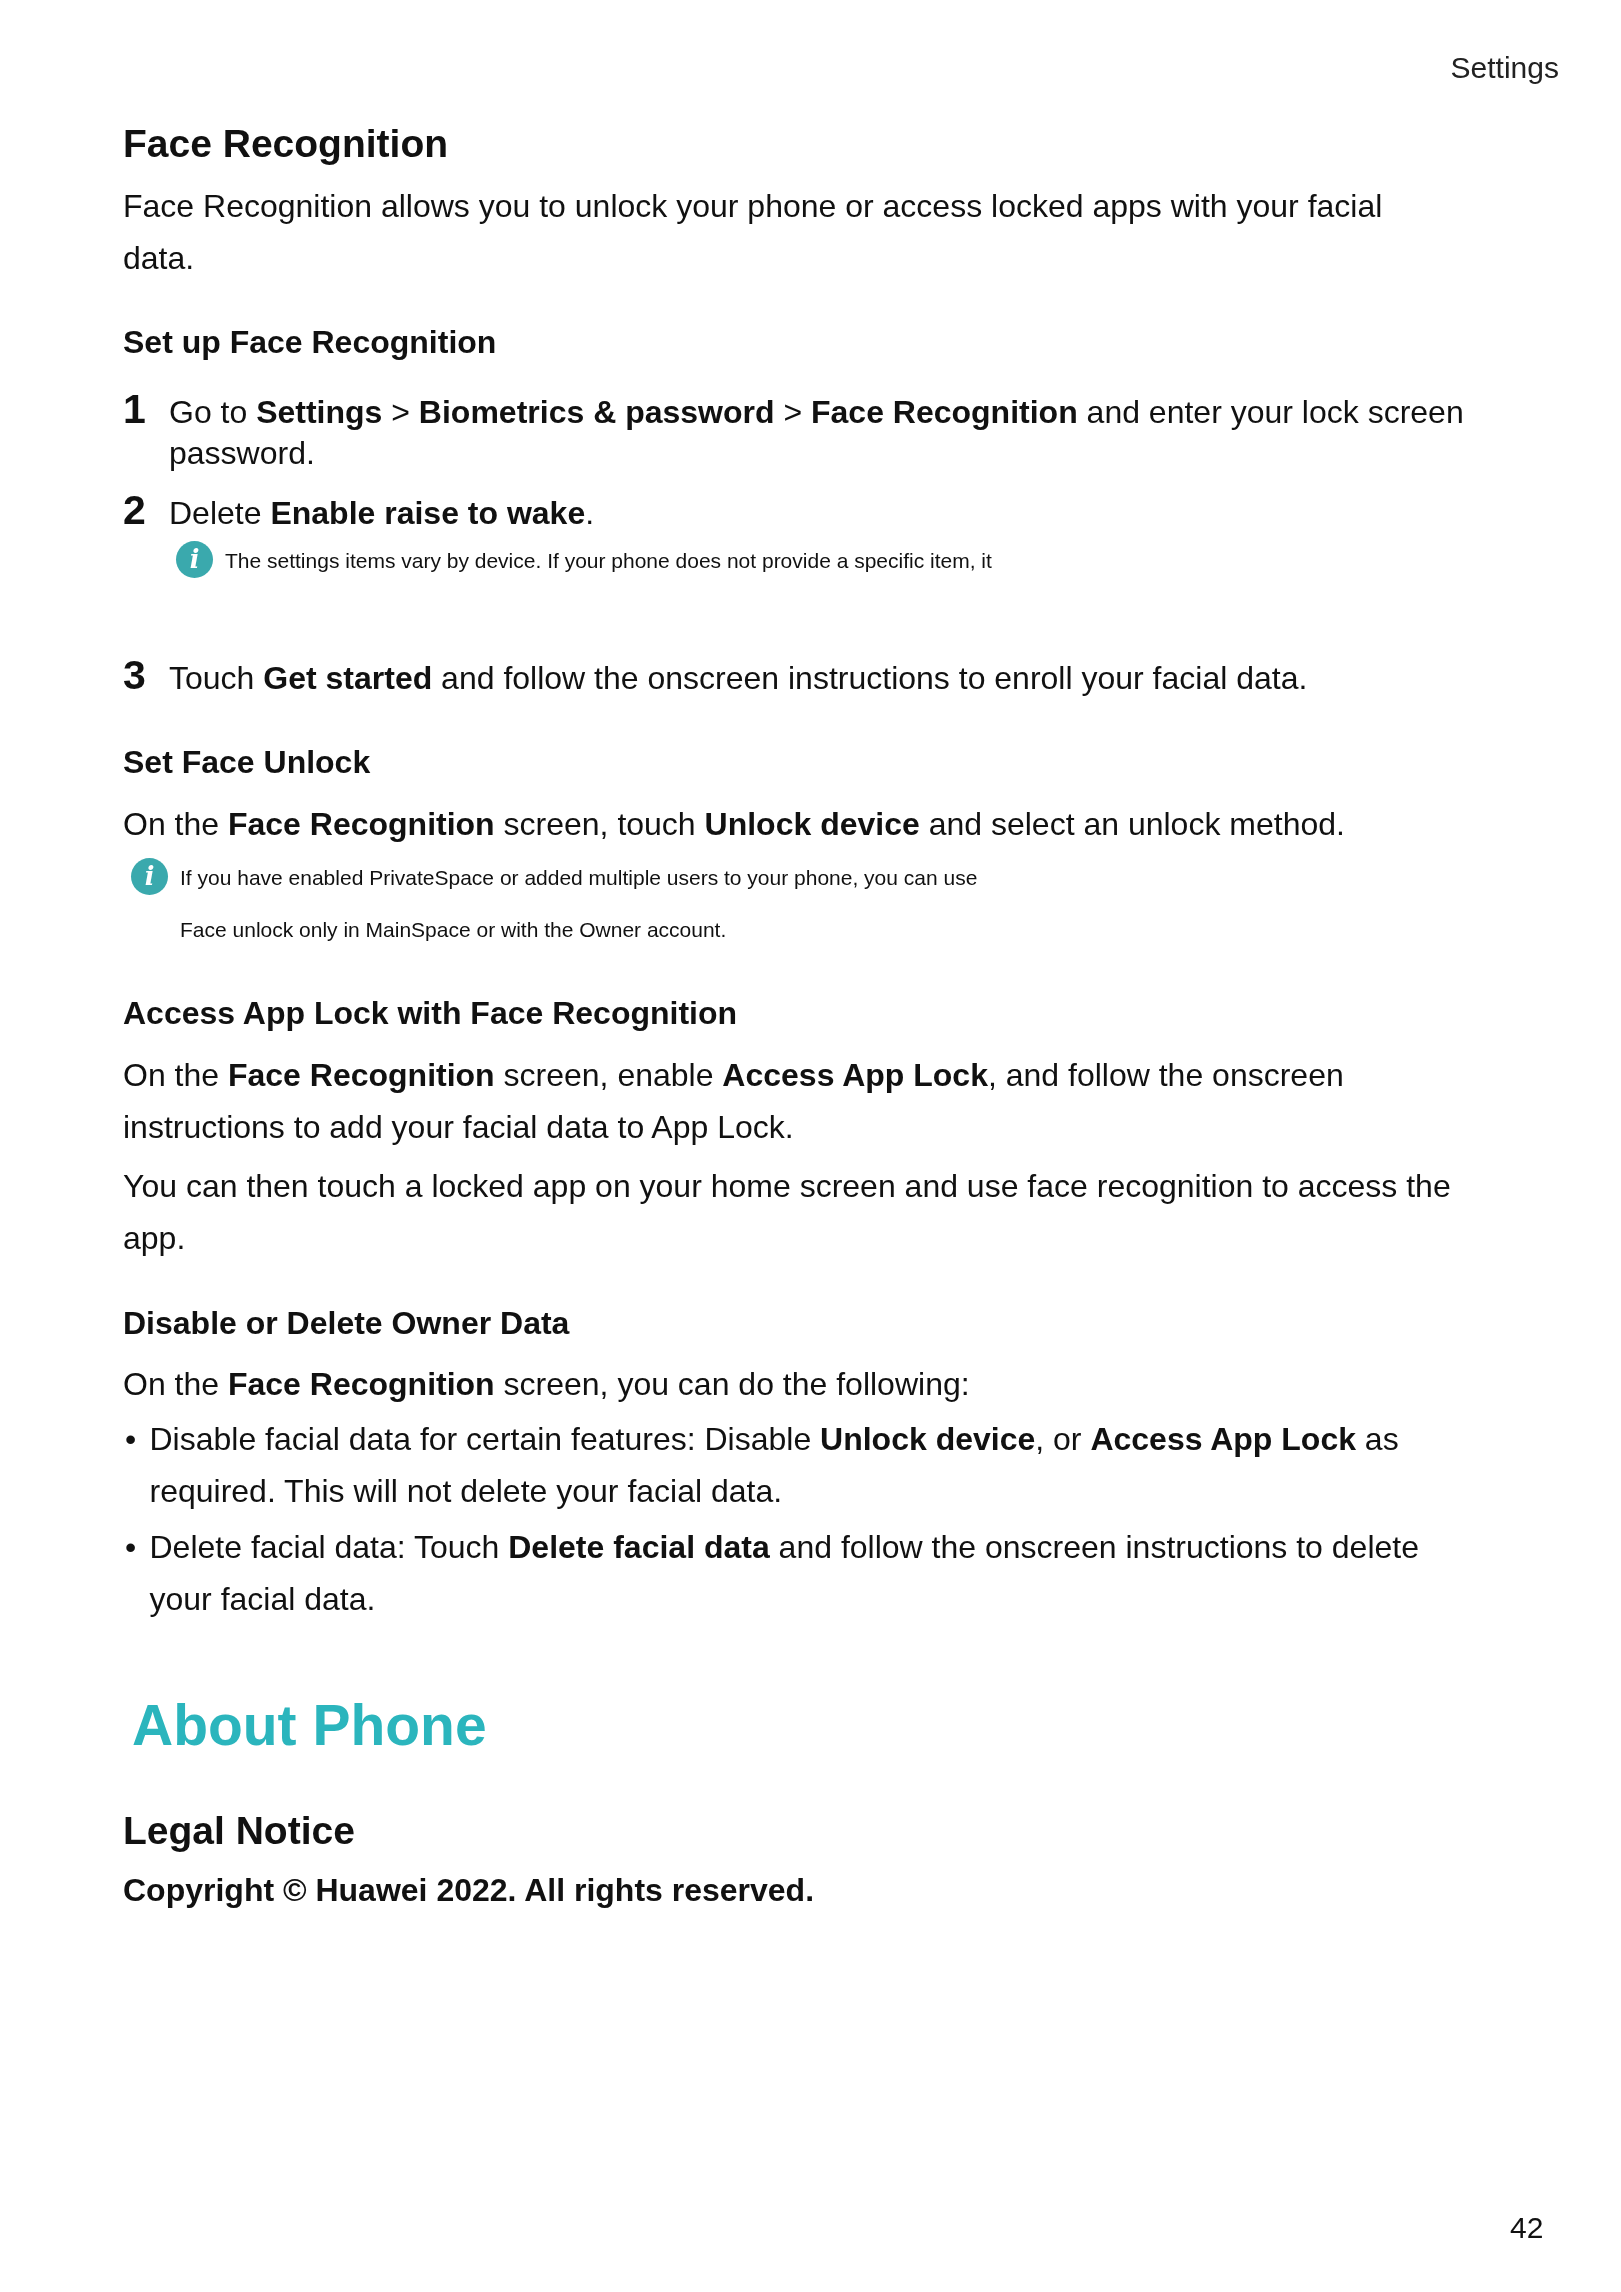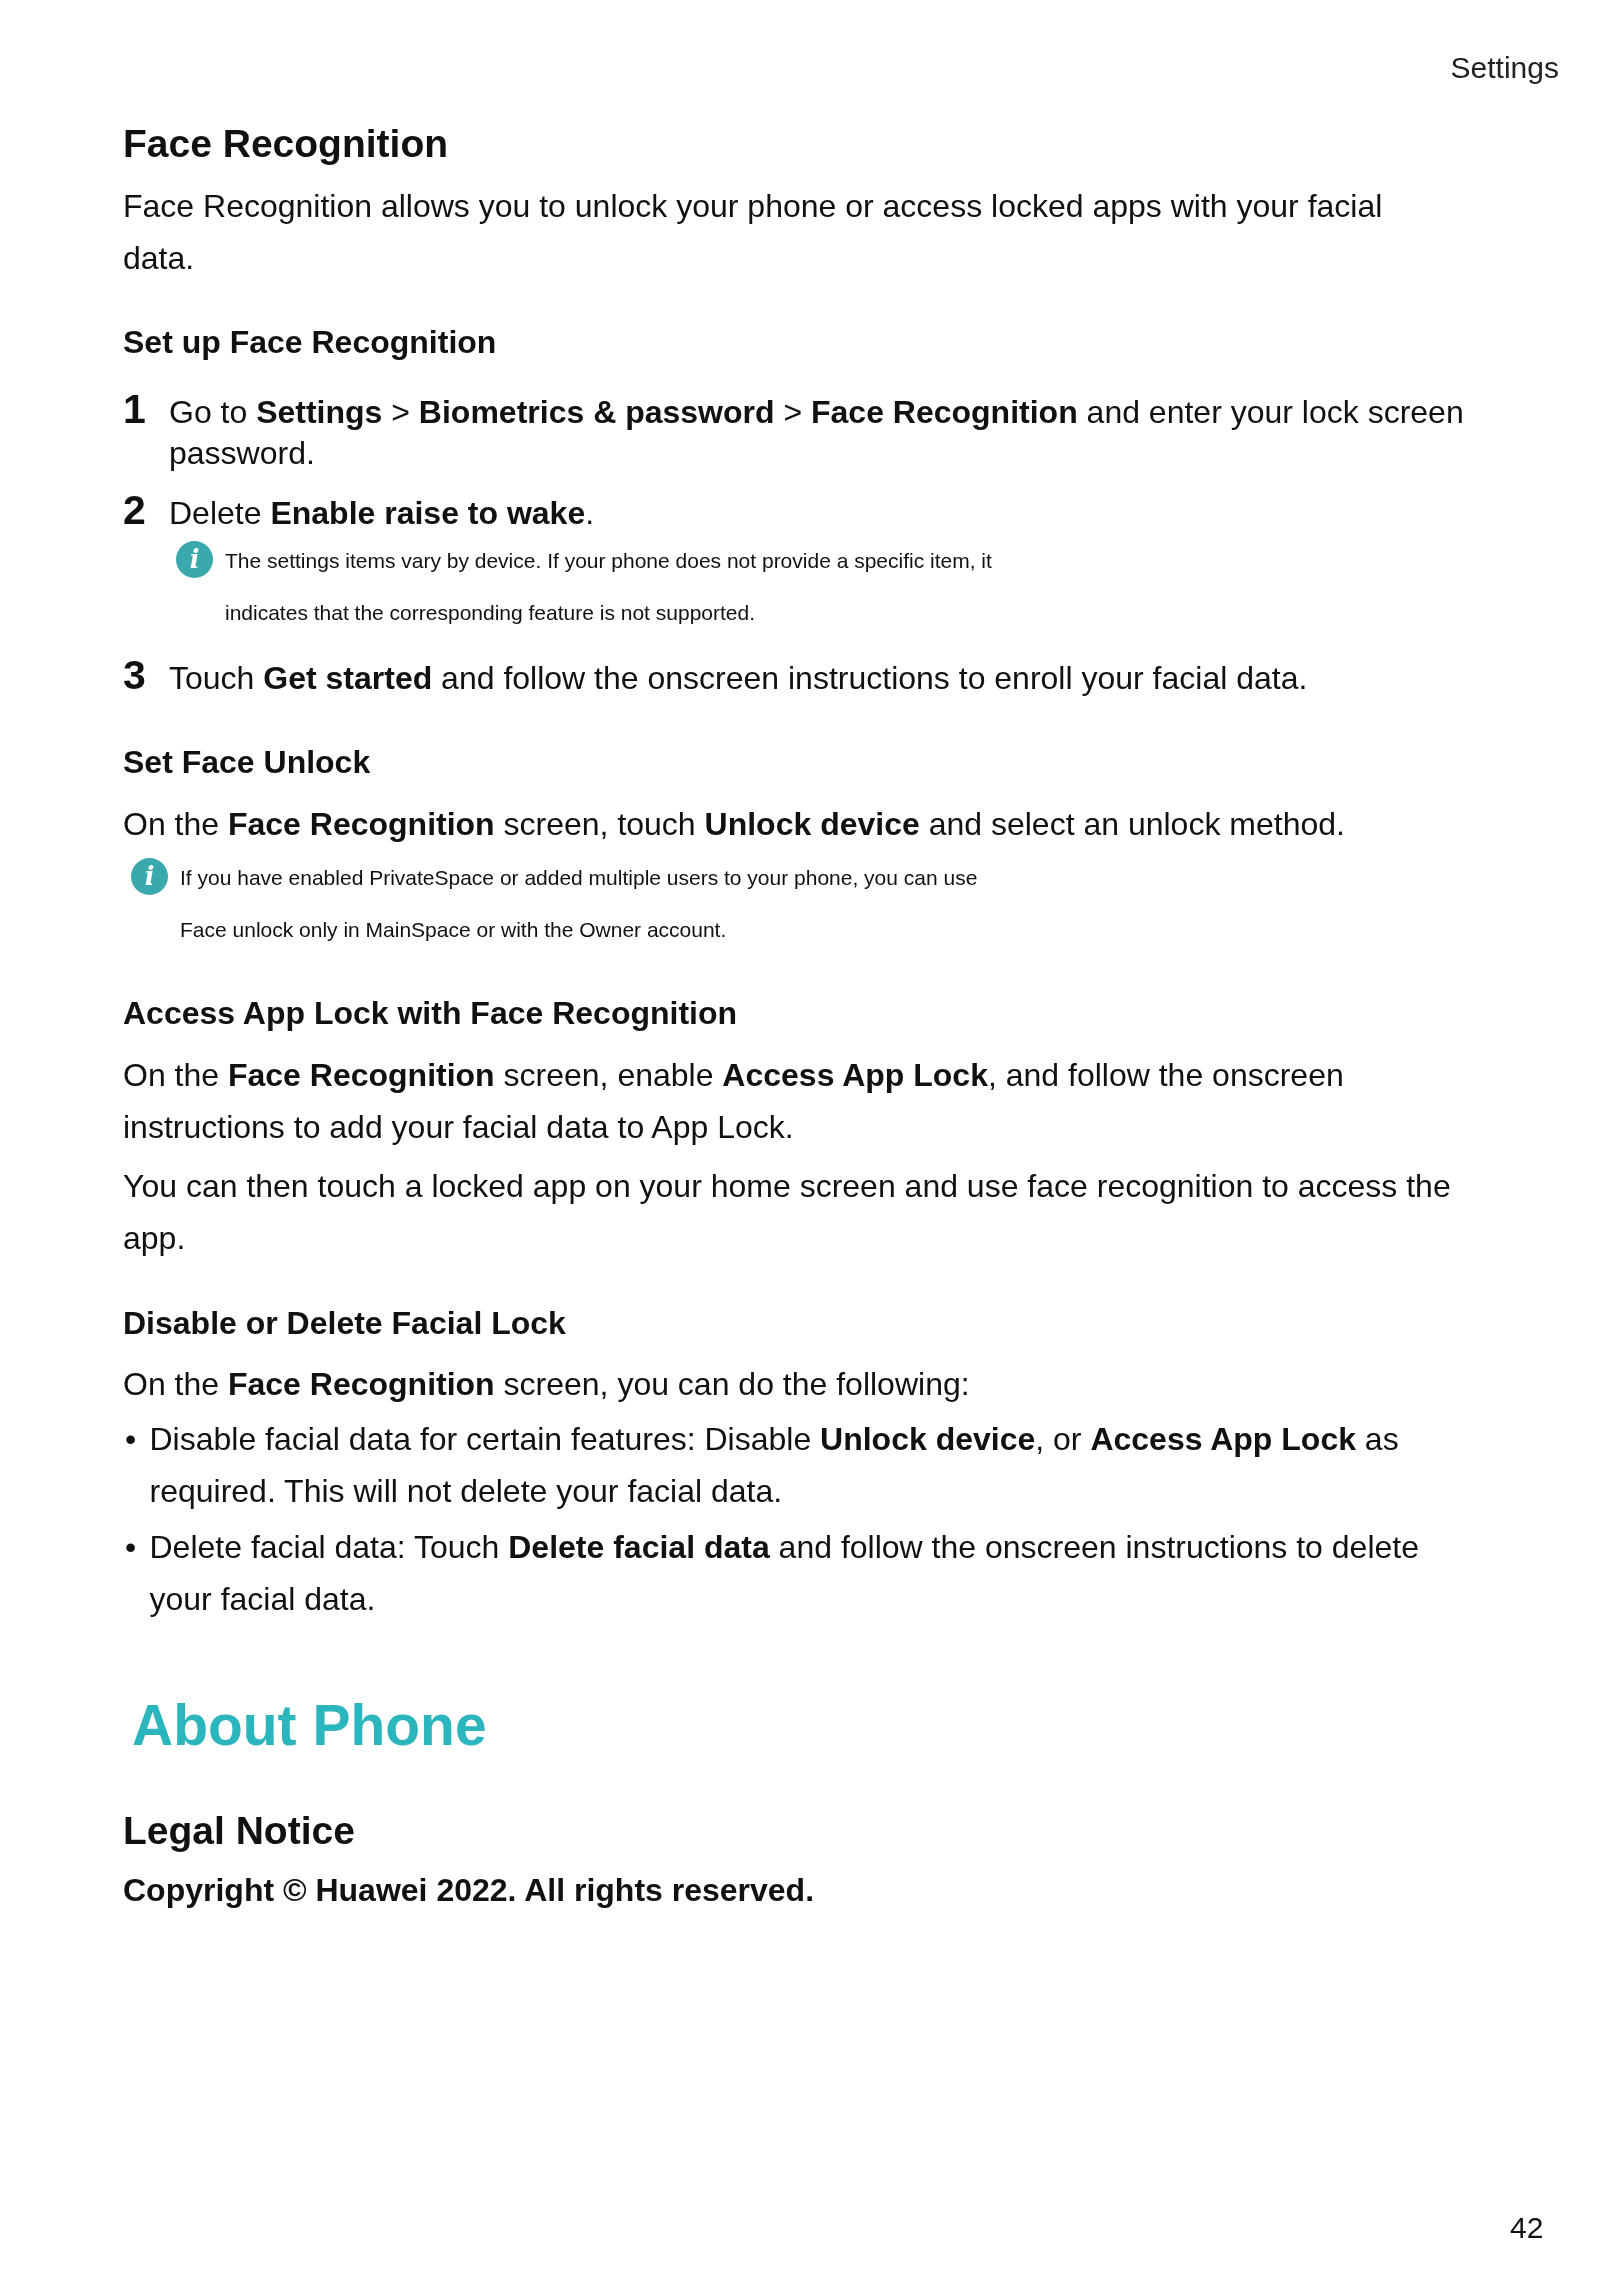--- a/index.html
+++ b/index.html
@@ -49,21 +49,20 @@
 <div class="abs step" style="top:493px;">
   <span class="step-num">2</span>
   <div class="step-text">
     <span>Delete </span><b>Enable raise to wake</b><span>.</span>
   </div>
 </div>
 <div class="abs note" style="left:176px; top:535px;">
   <div class="note-icon">i</div>
   <div class="note-text">
     <span>The settings items vary by device. If your phone does not provide a specific item, it</span><br>
-    <span>indicates that the corresponding feature is not supported.</span>
   </div>
 </div>
 
 <div class="abs step" style="top:658px;">
   <span class="step-num">3</span>
   <div class="step-text">
     <span>Touch </span><b>Get started</b><span> and follow the onscreen instructions to enroll your facial data.</span>
   </div>
 </div>
 
@@ -82,21 +81,21 @@
 <div class="abs h3" style="top:995px;">Access App Lock with Face Recognition</div>
 <div class="abs p" style="top:1049px;">
   <span>On the </span><b>Face Recognition</b><span> screen, enable </span><b>Access App Lock</b><span>, and follow the onscreen</span><br>
   <span>instructions to add your facial data to App Lock.</span>
 </div>
 <div class="abs p" style="top:1160px;">
   <span>You can then touch a locked app on your home screen and use face recognition to access the</span><br>
   <span>app.</span>
 </div>
 
-<div class="abs h3" style="top:1305px;">Disable or Delete Facial Lock</div>
+<div class="abs h3" style="top:1305px;">Disable or Delete Owner Data</div>
 <div class="abs p" style="top:1358px;">
   <span>On the </span><b>Face Recognition</b><span> screen, you can do the following:</span>
 </div>
 <div class="abs bullet" style="top:1413px;">
   <span class="bullet-dot">•</span>
   <div class="bullet-text">
     <span>Disable facial data for certain features: Disable </span><b>Unlock device</b><span>, or </span><b>Access App Lock</b><span> as</span><br>
     <span>required. This will not delete your facial data.</span>
   </div>
 </div>

